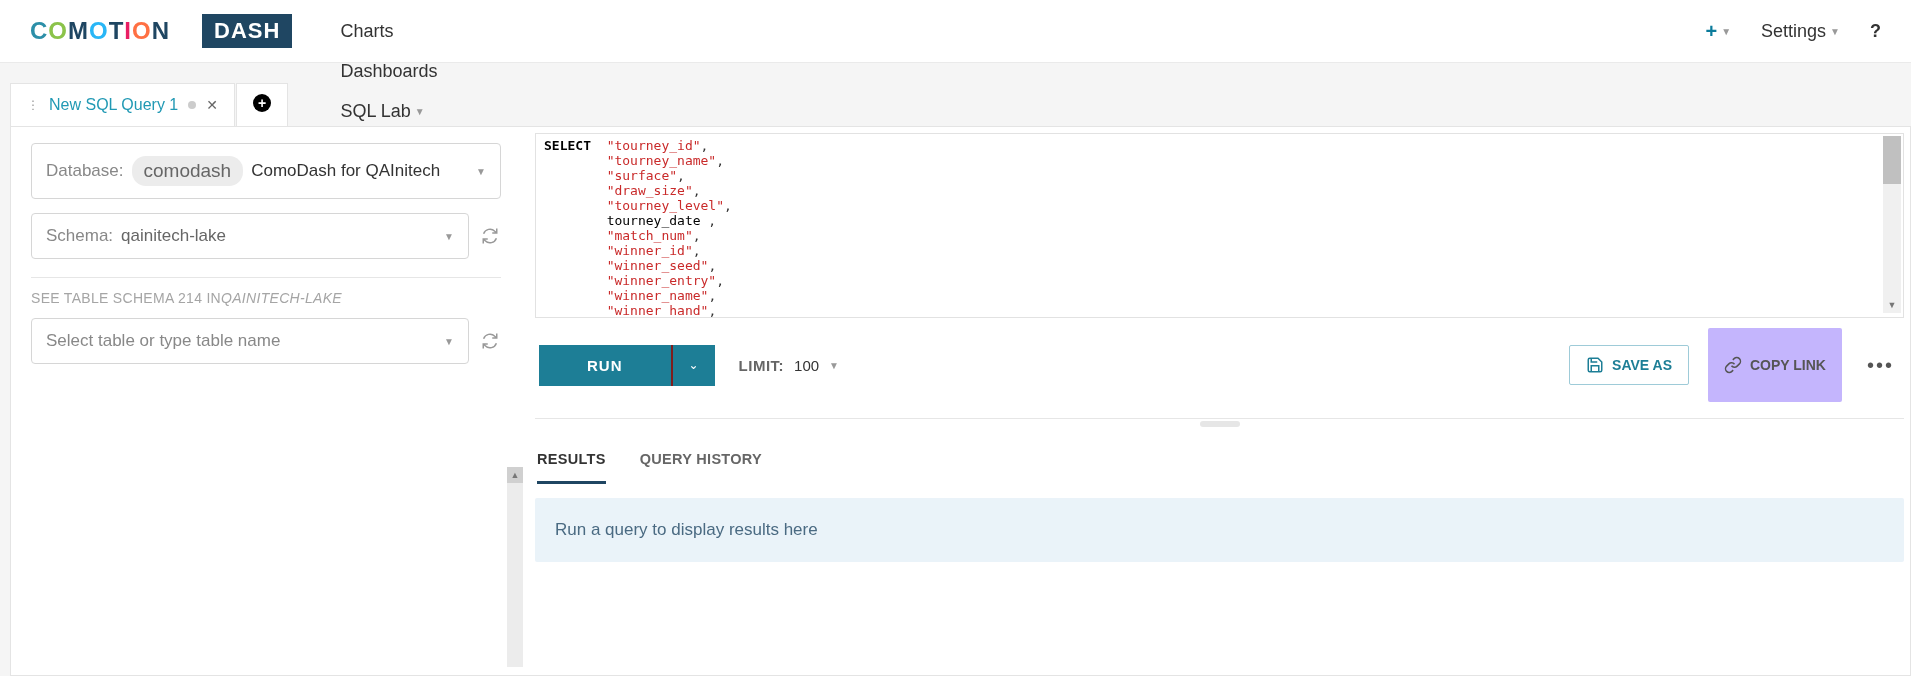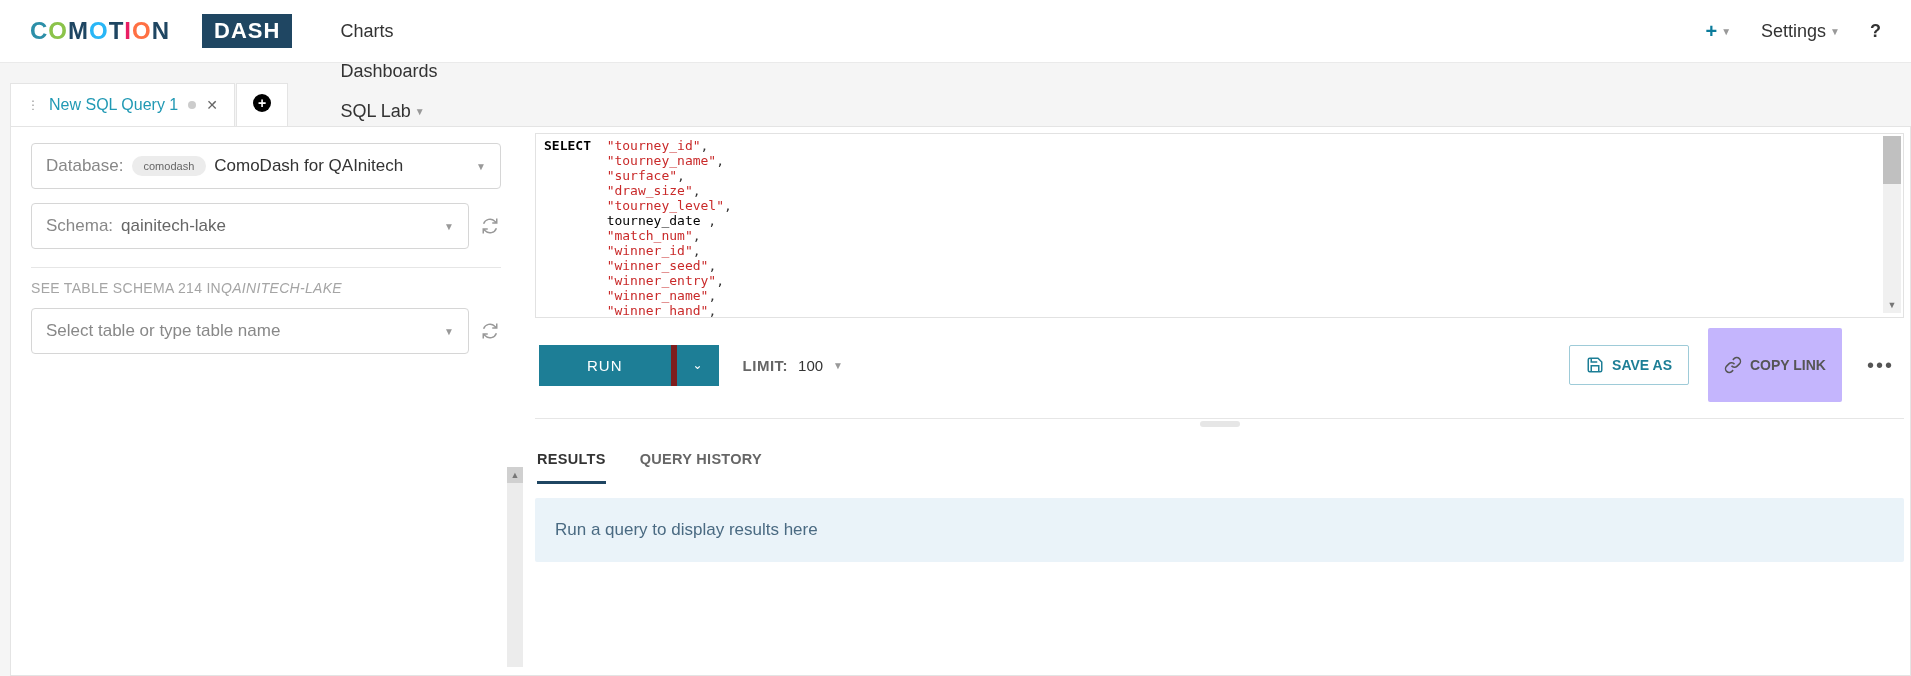--- a/index.html
+++ b/index.html
@@ -39,21 +39,21 @@
 .tab-add-circle { width: 18px; height: 18px; background: #000; color: #fff; border-radius: 50%; display: flex; align-items: center; justify-content: center; font-size: 14px; font-weight: bold; cursor: pointer; }
 
 
 .main { display: flex; background: #fff; border: 1px solid #e4e4e4; min-height: 550px; }
 
 
 .sidebar { width: 510px; padding: 16px 20px; border-right: none; position: relative; }
 .field-row { display: flex; align-items: center; gap: 10px; margin-bottom: 14px; }
 .field-box { flex: 1; border: 1px solid #d6d6d6; border-radius: 4px; padding: 12px 14px; display: flex; align-items: center; gap: 8px; font-size: 17px; color: #666; background: #fff; position: relative; }
 .field-label { color: #888; }
-.chip { background: #ececec; border-radius: 14px; padding: 4px 12px; color: #666; font-size: 11px; }
+.chip { background: #ececec; border-radius: 14px; padding: 4px 12px; color: #666; font-size: 19px; }
 .db-name { color: #333; }
 .field-caret { margin-left: auto; color: #999; font-size: 10px; }
 .refresh-btn { width: 22px; height: 22px; color: #999; cursor: pointer; display:flex; align-items:center; justify-content:center; }
 .divider { border: none; border-top: 1px solid #e6e6e6; margin: 18px 0 12px; }
 .schema-hint { font-size: 14px; color: #a5a5a5; text-transform: uppercase; letter-spacing: 0.3px; margin-bottom: 12px; }
 .schema-hint-italic { font-style: italic; }
 .sidebar-scroll { position: absolute; right: -2px; top: 340px; width: 16px; height: 200px; background: #ececec; }
 .sidebar-scroll-top { position:absolute; top:0; width:100%; height:16px; background:#d0d0d0; display:flex; align-items:center; justify-content:center; color:#777; font-size:9px;}
 
 
@@ -65,21 +65,21 @@
 .str { color: #c92a2a; }
 .plain { color: #000; }
 .editor-scroll { position:absolute; right:2px; top:2px; width:18px; height:177px; background:#f0f0f0;}
 .editor-thumb { position:absolute; top:0; width:100%; height:48px; background:#c0c0c0;}
 .editor-scroll .arrow { position:absolute; width:100%; height:16px; display:flex; align-items:center; justify-content:center; color:#777; font-size:9px;}
 .editor-scroll .arrow.top{top:0;} .editor-scroll .arrow.bot{bottom:0;}
 
 
 .toolbar { display: flex; align-items: center; padding: 10px 4px 16px; gap: 10px; border-bottom: 1px solid #e6e6e6; }
 .run-group { display: flex; }
-.run-btn { background: #1d7e96; color: #fff; border: none; padding: 12px 48px; font-weight: 400; font-size: 15px; letter-spacing: 1px; cursor: pointer; border-right: 6px solid #7f1d1d; }
+.run-btn { background: #1d7e96; color: #fff; border: none; padding: 12px 48px; font-weight: 700; font-size: 15px; letter-spacing: 1px; cursor: pointer; border-right: 2px solid #7f1d1d; }
 .run-caret { background: #1d7e96; color: #fff; border: none; padding: 12px 16px; font-size: 12px; cursor: pointer; }
 .limit { font-size: 15px; color: #333; margin-left: 14px; display:flex; align-items:center; gap:10px;}
 .limit-label { color: #666; font-weight:600; letter-spacing:0.5px;}
 .toolbar-right { margin-left: auto; display: flex; gap: 19px; align-items:center;}
 .saveas-btn { border: 1px solid #9ecbd8; background: #fff; color: #1d7e96; padding: 10px 16px; font-weight: 700; font-size: 14px; display: flex; align-items: center; gap: 8px; border-radius: 2px; cursor:pointer;}
 .copylink-btn { background: #c4b5fd; color: #555; padding: 28px 16px; font-weight: 700; font-size: 14px; display: flex; align-items: center; gap: 8px; border: none; border-radius: 2px; cursor:pointer;}
 .dots { font-size: 20px; color: #555; letter-spacing: 2px; cursor:pointer; padding:0 6px;}
 .drag-handle { width:40px; height:6px; background:#e6e6e6; margin:2px auto 10px; border-radius:3px;}
 
 

